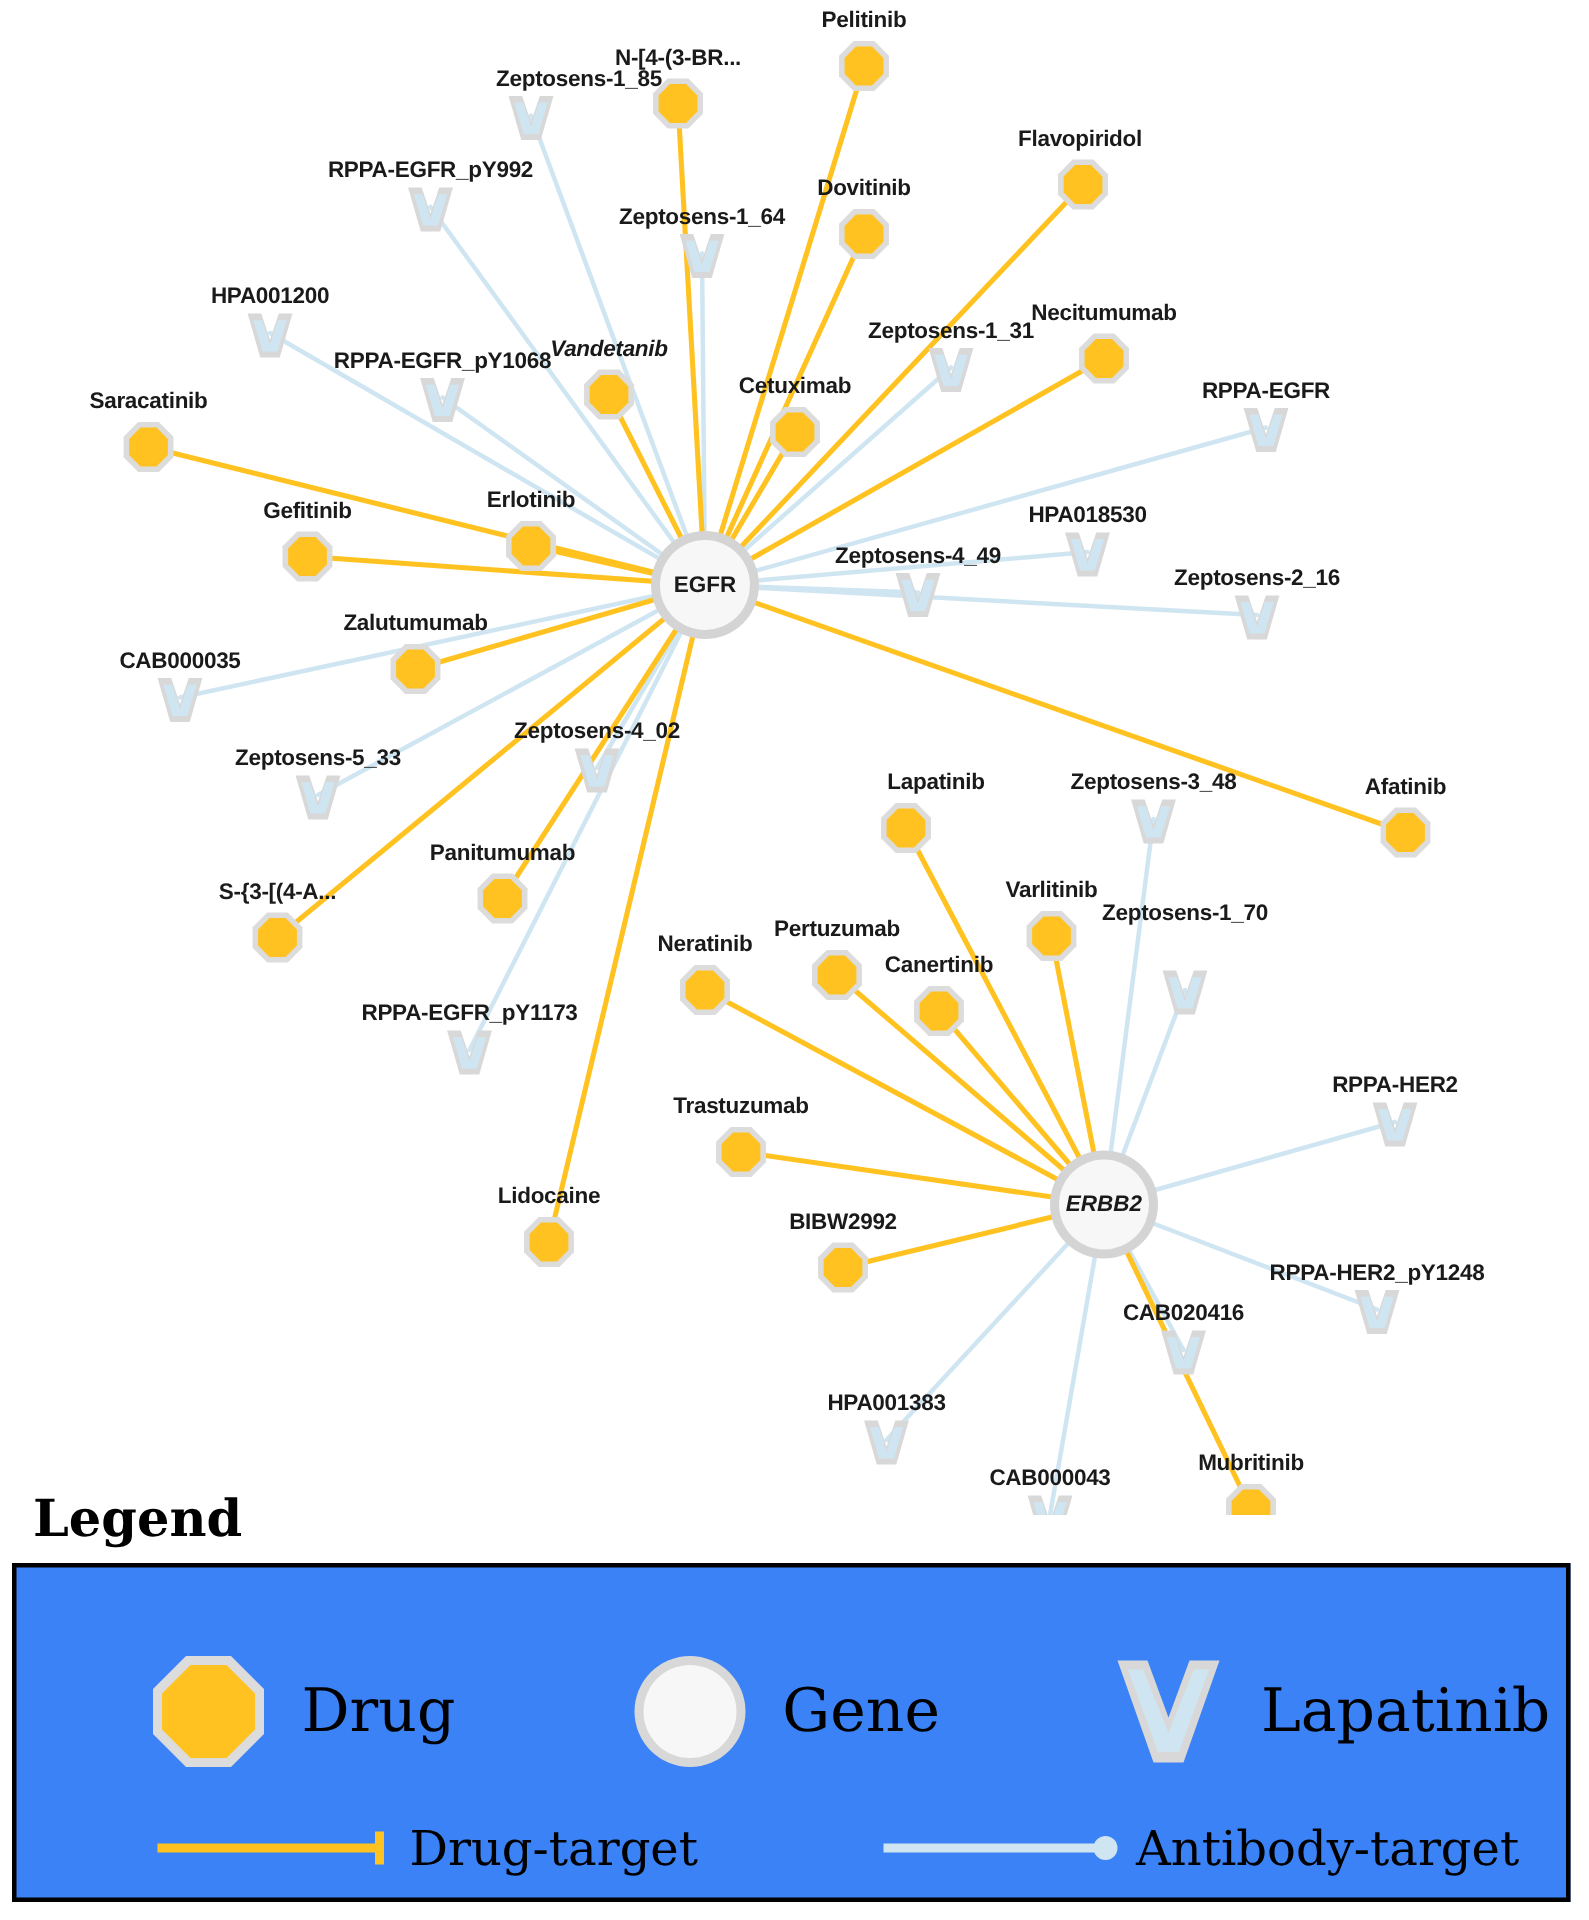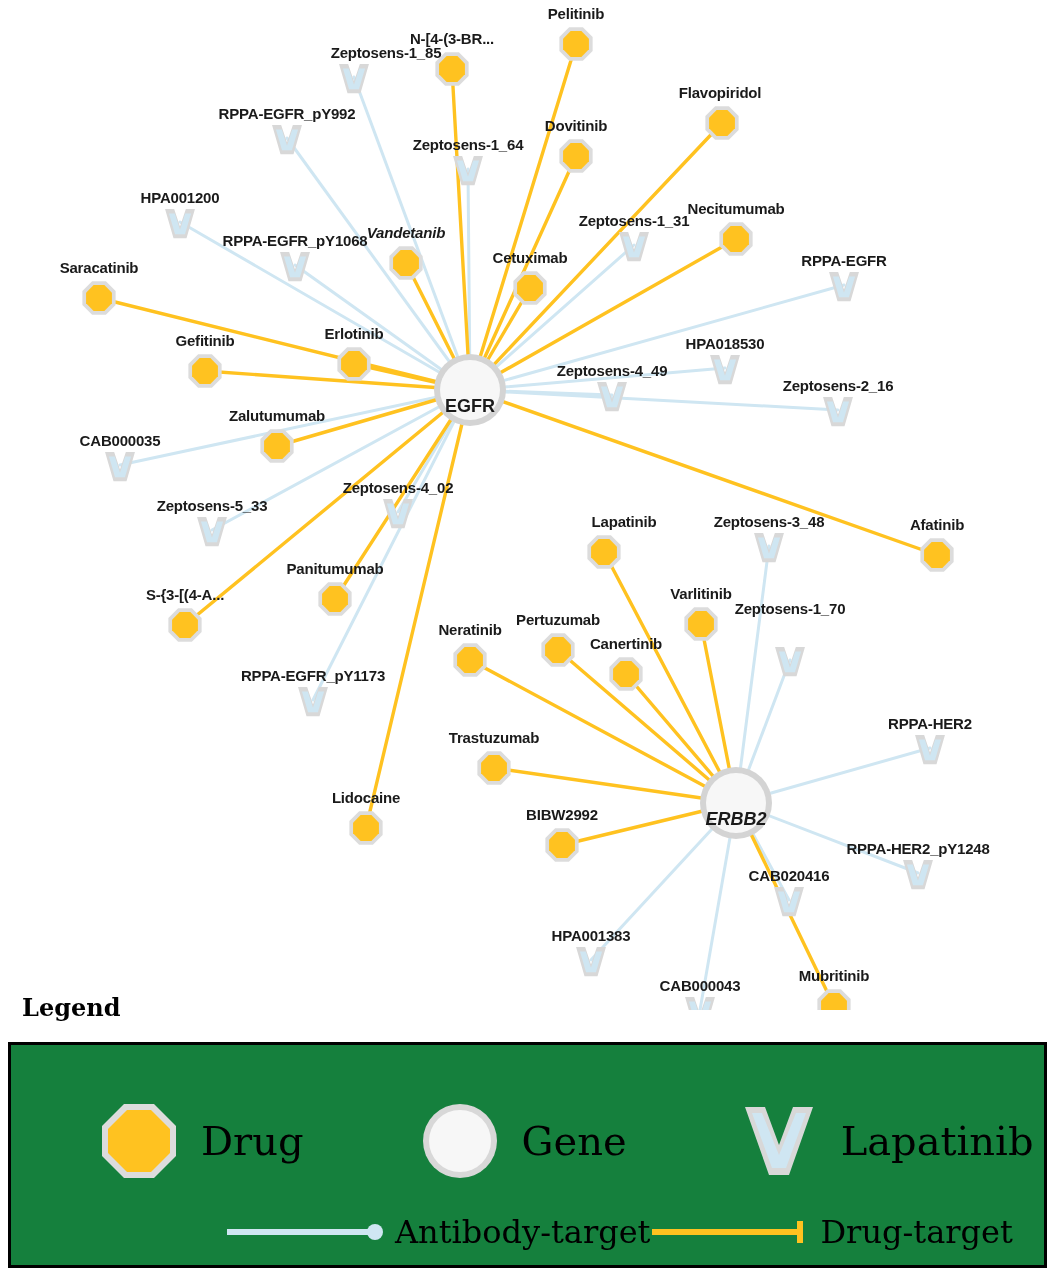--- a/index.html
+++ b/index.html
@@ -30,44 +30,43 @@
     position: absolute;
     font-size: 15px;
     font-weight: bold;
     color: #1a1a1a;
     white-space: nowrap;
     transform: translate(-50%, -100%);
     letter-spacing: -0.2px;
   }
   .gene-label {
     position: absolute;
-    font-size: 18px;
+    font-size: 15px;
     font-weight: bold;
     color: #1a1a1a;
     white-space: nowrap;
     transform: translate(-50%, -50%);
-    margin-top: 16px;
   }
   #legend-title {
     position: absolute;
     left: 22px;
     top: 993px;
     font-family: "DejaVu Serif", serif;
-    font-size: 24px;
+    font-size: 34px;
     font-weight: bold;
     color: #000;
   }
   #legend-box {
     position: absolute;
     left: 8px;
     top: 1042px;
     width: 1039px;
     height: 226px;
     border: 3px solid #000;
-    background: #15803d;
+    background: #3b82f6;
     box-sizing: border-box;
   }
   .legend-row {
     position: absolute;
     display: flex;
     align-items: center;
   }
   .legend-item {
     display: flex;
     align-items: center;
@@ -390,28 +389,28 @@
     <div class="legend-item" style="margin-left:104px;">
       <svg width="96" height="96" viewBox="0 0 96 96">
         <path d="M14 14 L34 14 L48 52 L62 14 L82 14 L58 82 L38 82 Z" fill="#d8d8d8"></path>
         <path d="M21 20 L31 20 L48 62 L65 20 L75 20 L55 75 L41 75 Z" fill="#cfe6f2"></path>
       </svg>
       <span class="legend-text">Lapatinib</span>
     </div>
   </div>
 
   <div class="legend-row" style="left:92px; top:168px;">
+    <div class="legend-item">
+      <svg width="160" height="30" viewBox="0 0 160 30">
+        <line x1="2" y1="15" x2="150" y2="15" stroke="#FFC220" stroke-width="6"></line>
+        <line x1="150" y1="4" x2="150" y2="26" stroke="#FFC220" stroke-width="6"></line>
+      </svg>
+      <span class="legend-text-sm">Drug-target</span>
+    </div>
     <div class="legend-item" style="margin-left:122px;">
       <svg width="160" height="30" viewBox="0 0 160 30">
         <line x1="2" y1="15" x2="146" y2="15" stroke="#cfe6f2" stroke-width="6"></line>
         <circle cx="150" cy="15" r="8" fill="#cfe6f2"></circle>
       </svg>
       <span class="legend-text-sm">Antibody-target</span>
     </div>
-    <div class="legend-item">
-      <svg width="160" height="30" viewBox="0 0 160 30">
-        <line x1="2" y1="15" x2="150" y2="15" stroke="#FFC220" stroke-width="6"></line>
-        <line x1="150" y1="4" x2="150" y2="26" stroke="#FFC220" stroke-width="6"></line>
-      </svg>
-      <span class="legend-text-sm">Drug-target</span>
-    </div>
   </div>
 </div>
 
 </body></html>

